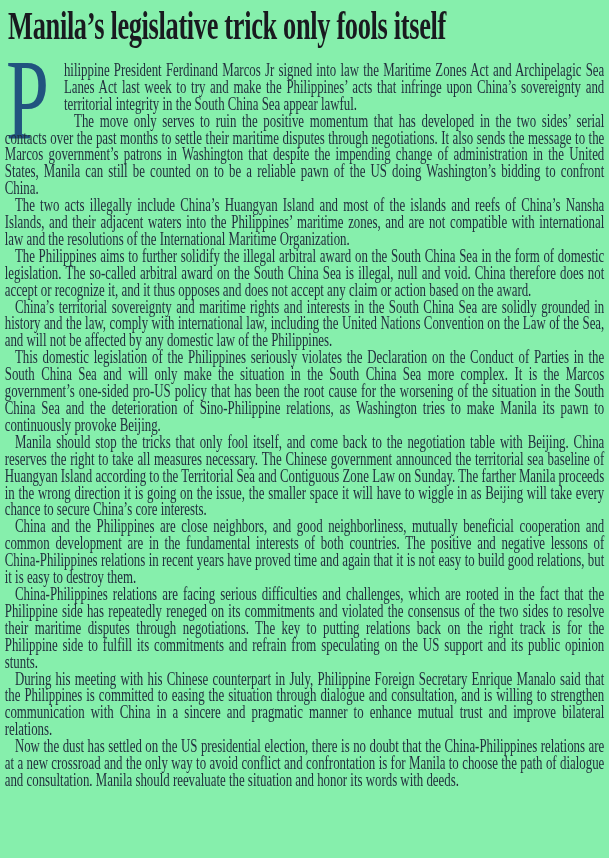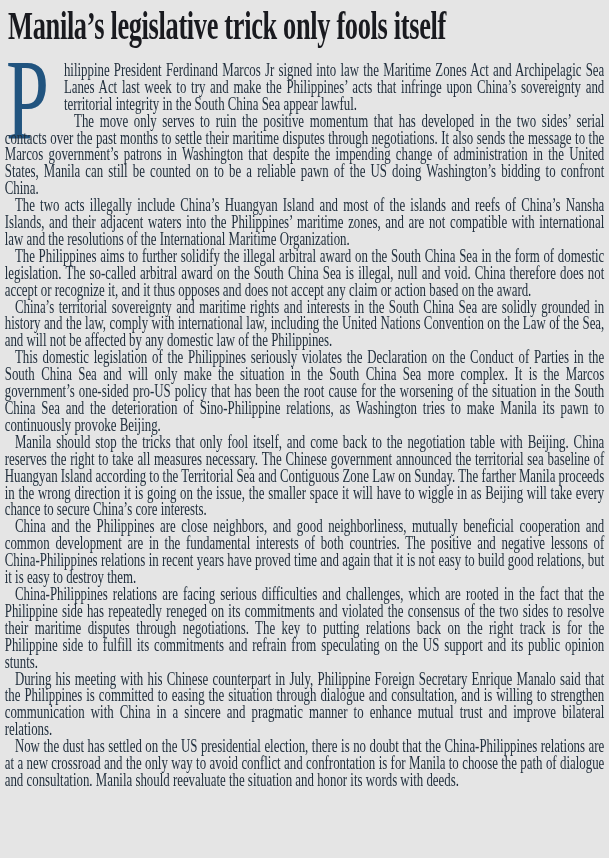--- a/index.html
+++ b/index.html
@@ -4,21 +4,21 @@
 <style>
   html, body {
     margin: 0;
     padding: 0;
     background: #ffffff;
   }
   .page {
     position: relative;
     width: 609px;
     height: 858px;
-    background: #e5e5e5;
+    background: #86efac;
     overflow: hidden;
   }
   
   .scale {
     width: 900px;
     transform: scaleX(0.67667);
     transform-origin: 0 0;
     padding: 0 7px;
     box-sizing: border-box;
   }

